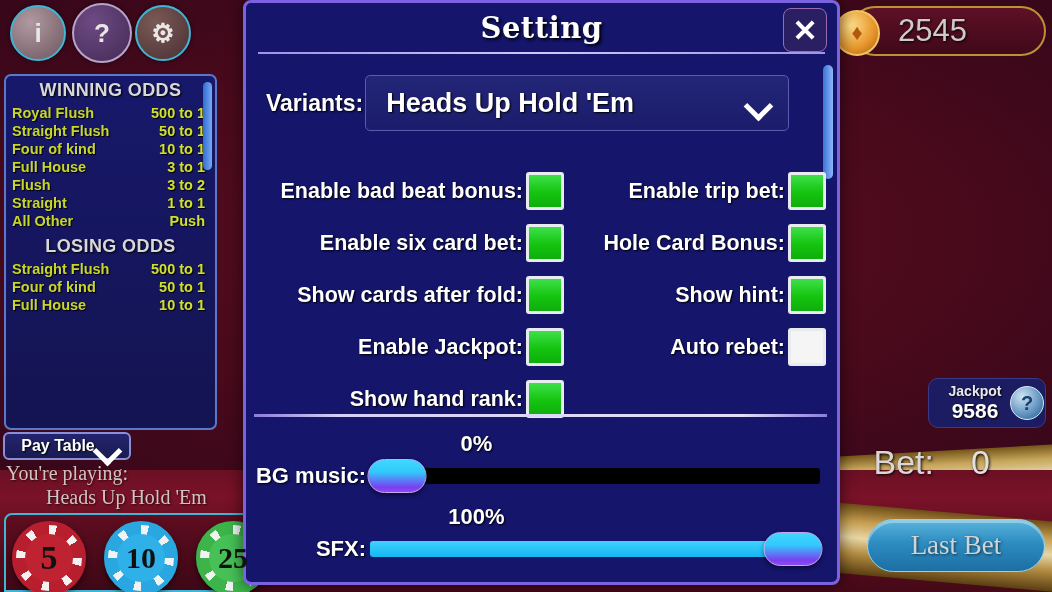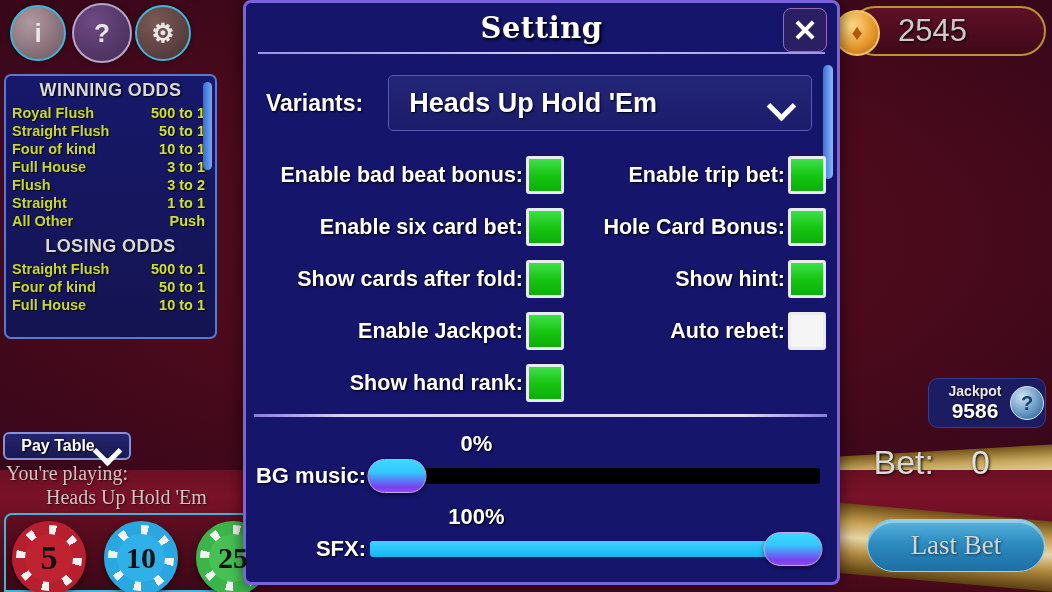--- a/index.html
+++ b/index.html
@@ -43,21 +43,21 @@
     border:2px solid #3fb6d6;
     box-shadow:0 0 4px rgba(0,0,0,.6);
   }
   #btn-info { left:10px; top:5px; background:radial-gradient(circle at 35% 30%,#b09aa0,#6e5560); }
   #btn-help { left:72px; top:3px; background:radial-gradient(circle at 35% 30%,#6e4a84,#432a55); border-color:#b9a3c9; width:60px;height:60px;}
   #btn-gear { left:135px; top:5px; background:radial-gradient(circle at 35% 30%,#7a5a56,#4a2f33); }
   .round-btn .glyph { color:#e9e6e6; font-size:26px; font-weight:bold; line-height:1; }
 
   
   #odds-panel {
-    position:absolute; left:4px; top:74px; width:213px; height:265px;
+    position:absolute; left:4px; top:74px; width:213px; height:356px;
     background:linear-gradient(180deg,#17186a 0%,#141452 100%);
     border:2px solid #5b79c9; border-radius:7px;
     overflow:hidden;
   }
   .odds-head {
     text-align:center; color:#d8d8d8; font-size:18px; font-weight:bold;
     padding:4px 0 3px; letter-spacing:.4px;
     text-shadow:1px 1px 2px #000;
   }
   .odds-row { display:flex; justify-content:space-between; padding:1px 10px 1px 6px;align-items:center; }
@@ -181,40 +181,40 @@
     background:#2a1f63;
     display:flex; align-items:center; justify-content:center;
     color:#fff; font-size:30px; font-weight:bold;
   }
   #dialog-scrollbar {
     position:absolute; right:4px; top:62px; width:10px; height:114px;
     background:linear-gradient(90deg,#3a74d6,#8fb6fa); border-radius:5px;
   }
 
   
-  #variants-row { position:absolute; left:20px; top:72px; display:flex; align-items:center; gap:25px; }
+  #variants-row { position:absolute; left:20px; top:72px; display:flex; align-items:center; gap:2px; }
   #variants-label { color:#fff; font-size:23px; font-weight:bold; text-shadow:1px 1px 2px #000; }
   #variants-select {
     width:424px; height:56px; border-radius:5px;
     background:linear-gradient(180deg,#232577,#1b1c6b);
     border:1px solid #5a5bb0;
     display:flex; align-items:center; justify-content:space-between;
     padding:0 16px 0 20px;
   }
   #variants-value { color:#fff; font-size:27px; font-weight:bold; text-shadow:1px 1px 2px #000; }
   .chev { width:26px; height:14px; position:relative; }
   .chev::before {
     content:""; position:absolute; left:2px; top:0;
     width:16px; height:16px; border-right:5px solid #fff; border-bottom:5px solid #fff;
     transform:rotate(45deg);
   }
 
   
   #checkbox-grid { position:absolute; left:10px; top:146px; width:570px; }
-  .cb-col { position:absolute; top:0;text-align:right; }
+  .cb-col { position:absolute; top:16px;text-align:right; }
   #col-left { left:8px; width:300px; }
   #col-right { left:330px; width:240px; }
   .cb-row { display:flex; align-items:center; justify-content:flex-end; height:52px; gap:0; }
   .cb-label { color:#fff; font-size:21.5px; font-weight:bold; text-shadow:1px 1px 2px #000; margin-right:3px; }
   .cb-box { width:38px; height:38px; border:3px solid #e9ecef; border-radius:3px; flex:none; }
   .cb-on { background:linear-gradient(180deg,#3ee04a 0%,#14c40f 55%,#0fae0c 100%); }
   .cb-off { background:#f5f5f5; }
 
   
   #slider-rule { position:absolute; left:8px; right:10px; top:411px; height:3px;

